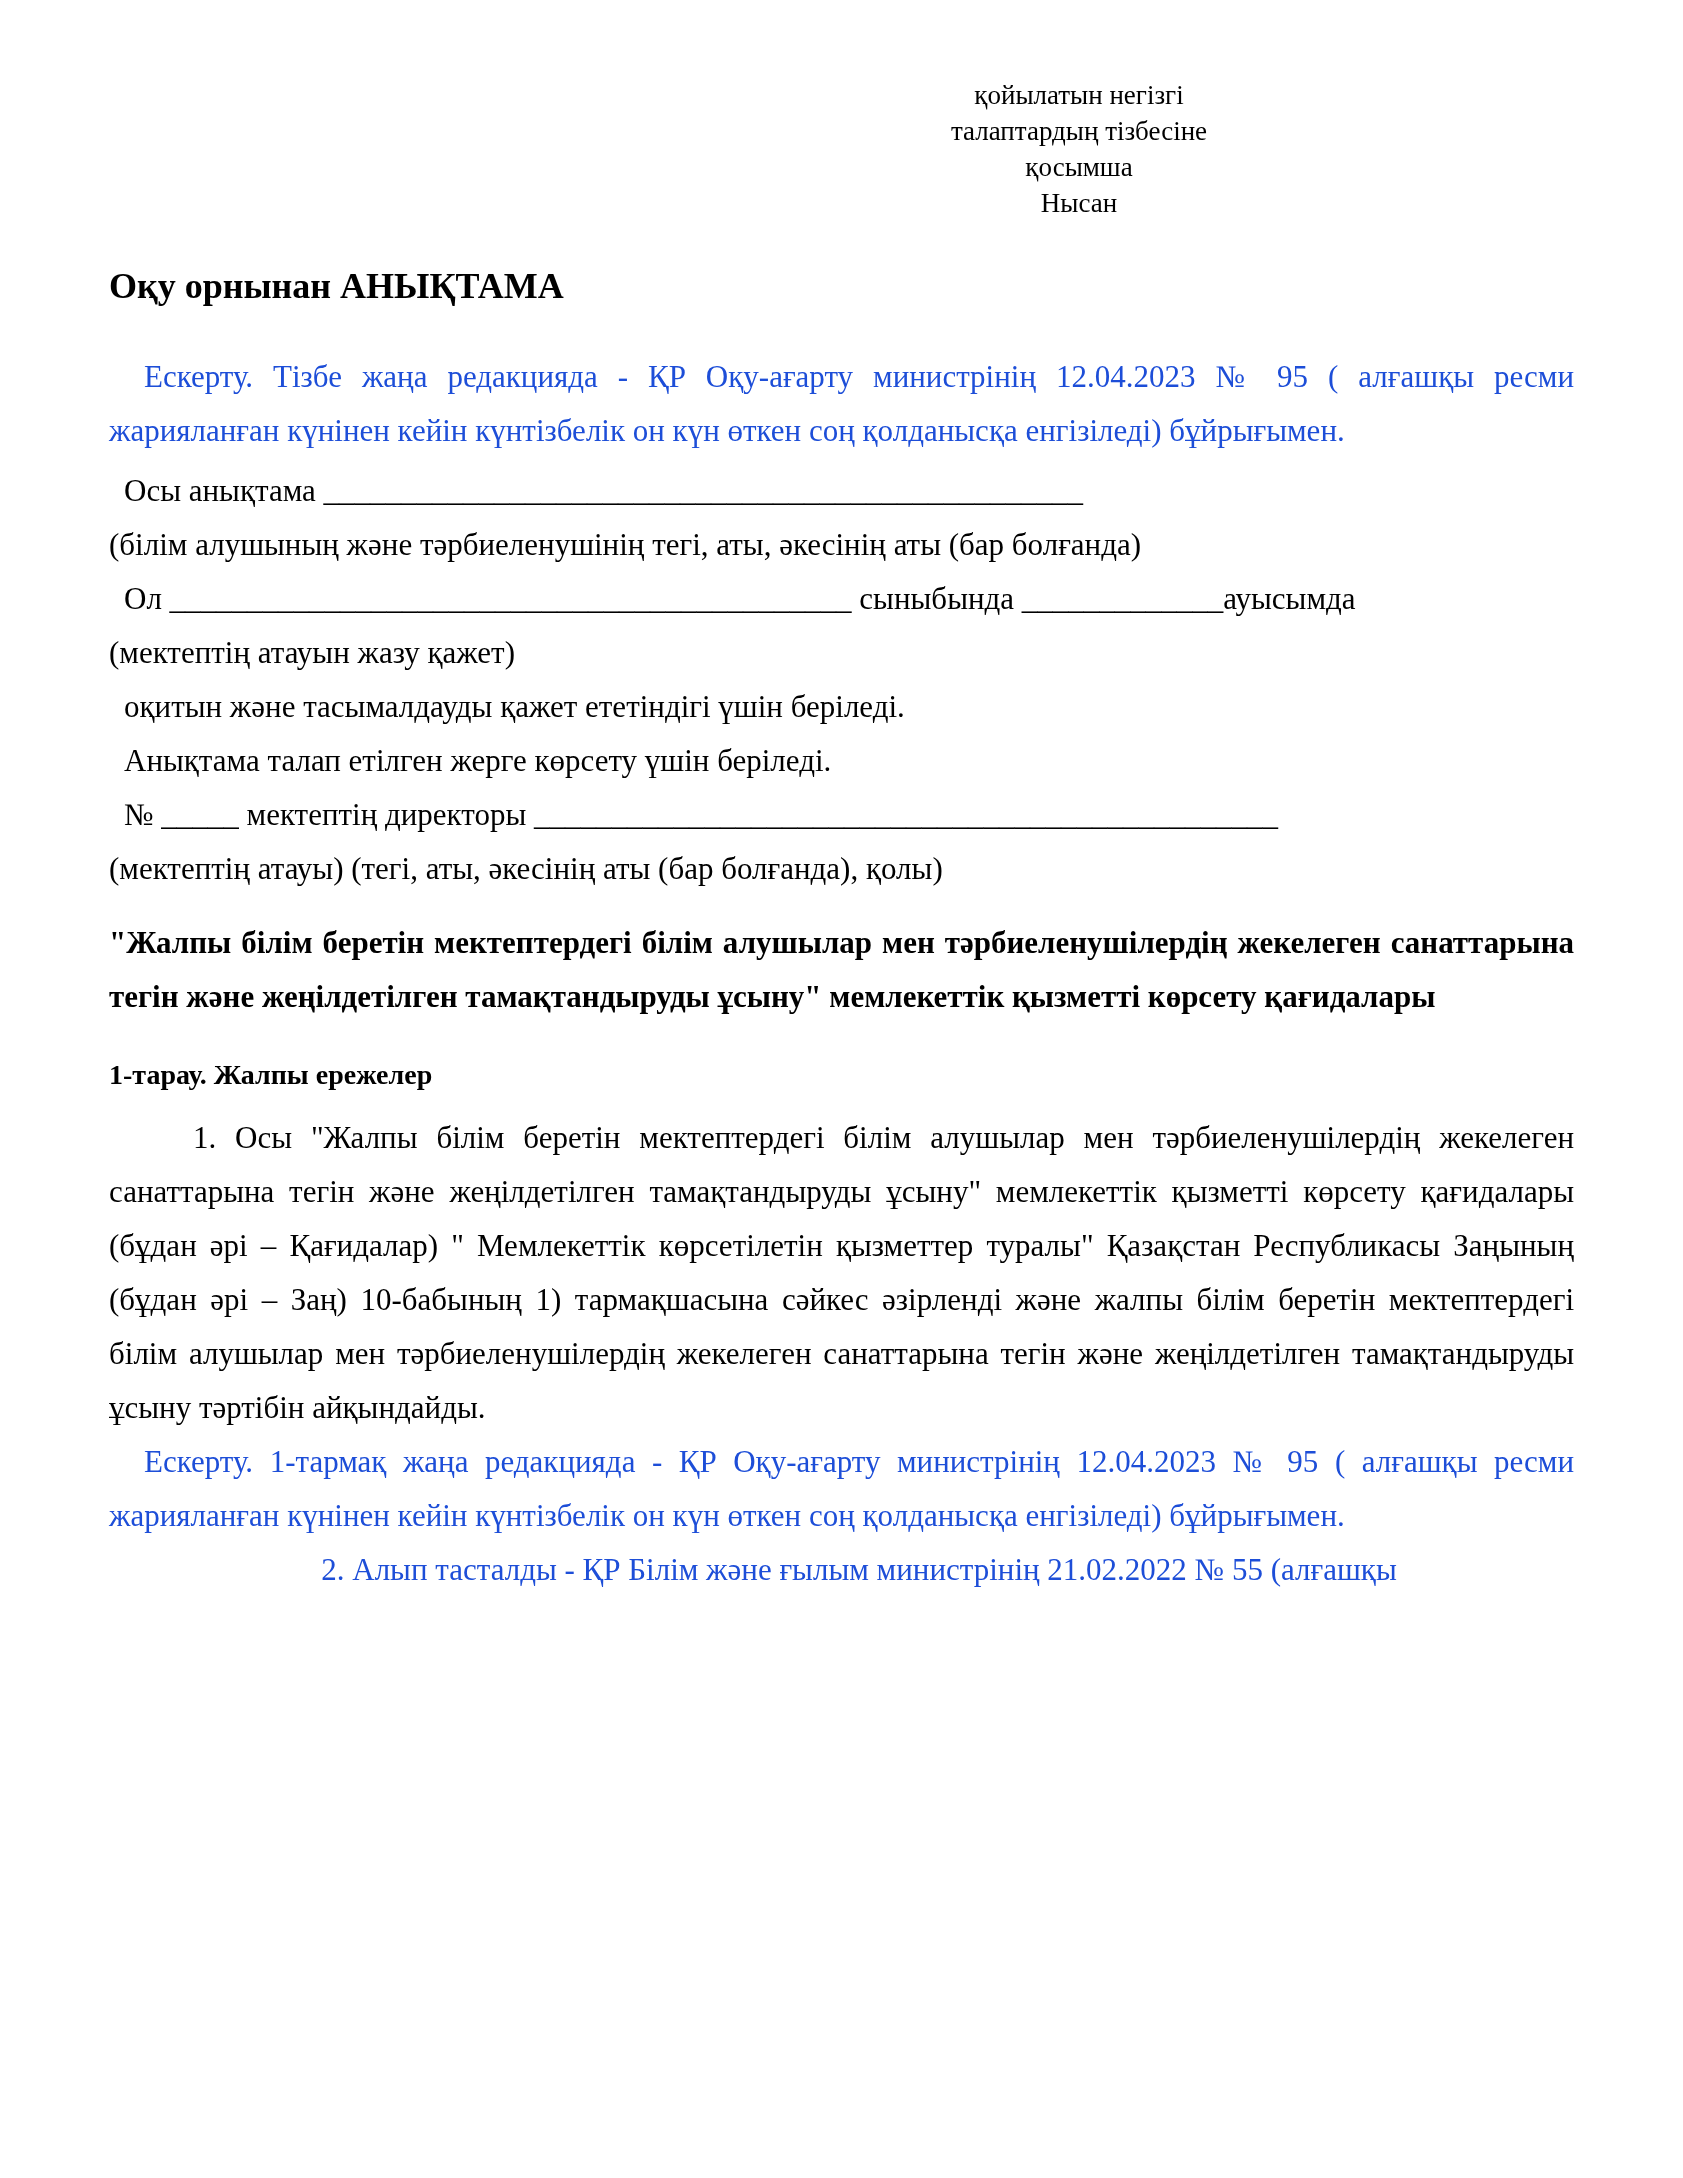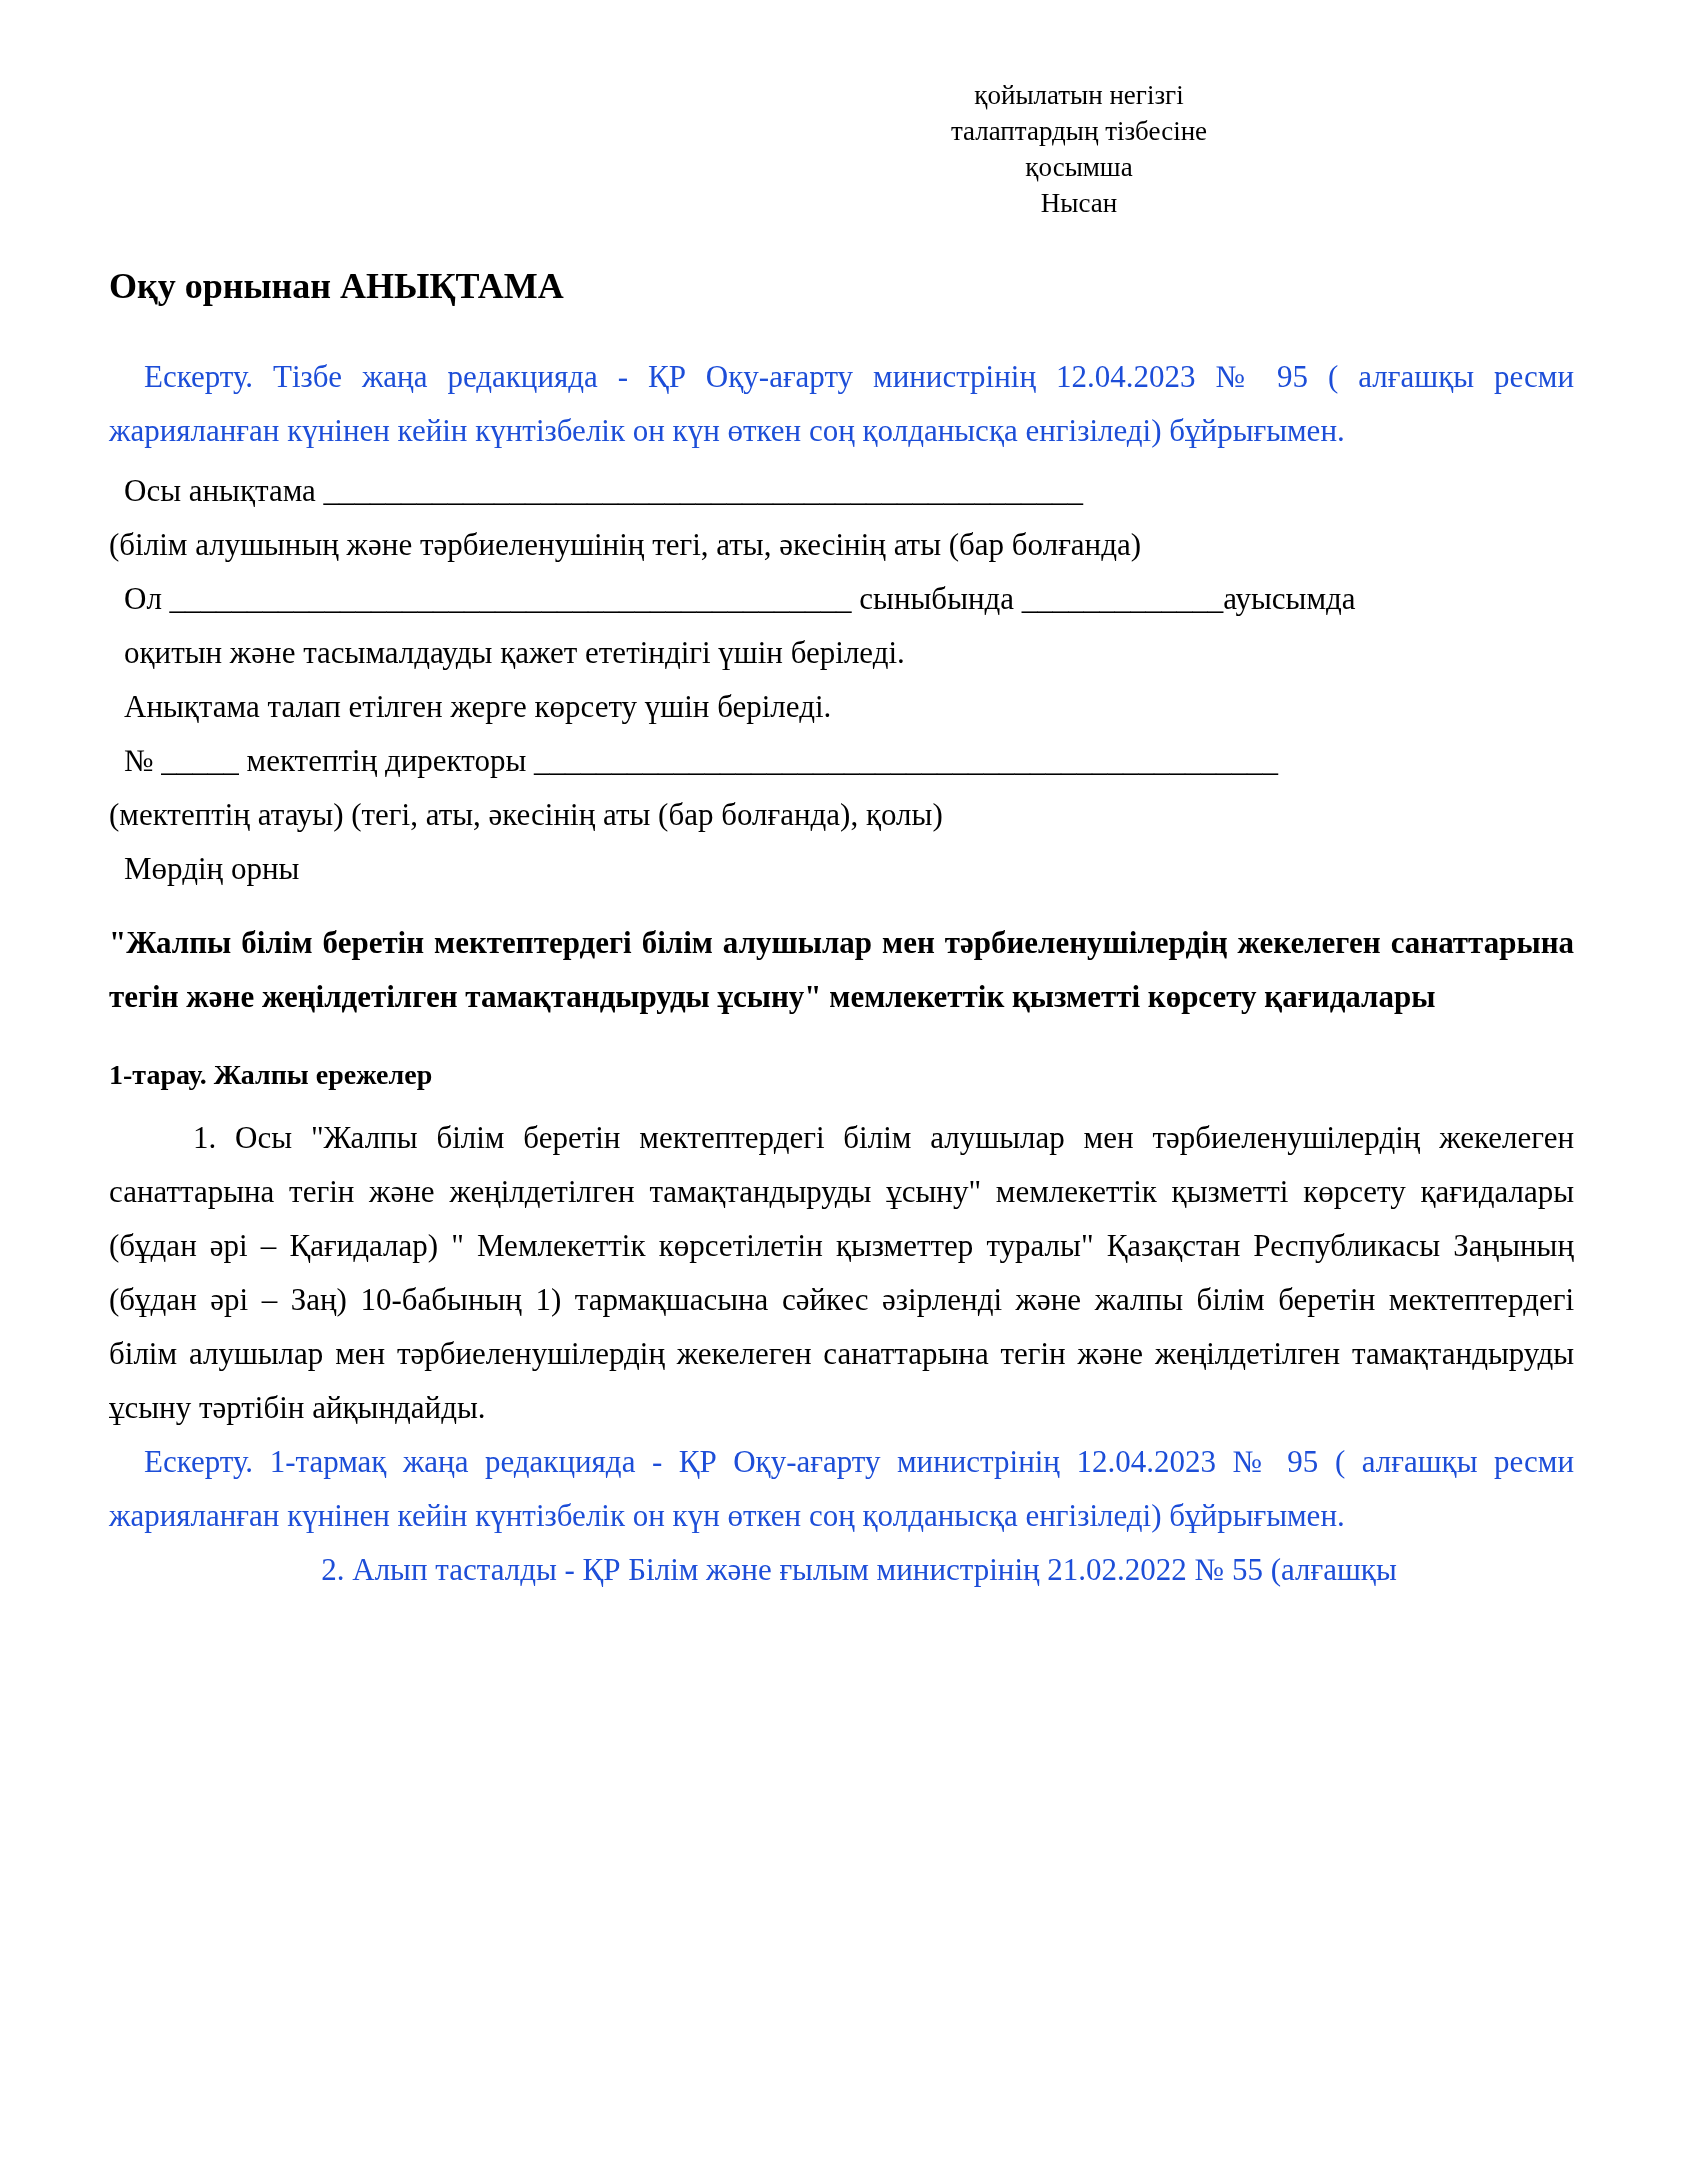--- a/index.html
+++ b/index.html
@@ -76,25 +76,25 @@
   </div>
 
   <h1 class="title">Оқу орнынан АНЫҚТАМА</h1>
 
   <p class="note">Ескерту. Тізбе жаңа редакцияда - ҚР Оқу-ағарту министрінің 12.04.2023 № 95 ( алғашқы ресми жарияланған күнінен кейін күнтізбелік он күн өткен соң қолданысқа енгізіледі) бұйрығымен.</p>
 
   <div class="form-section body-text">
     <div class="form-line indent">Осы анықтама _________________________________________________</div>
     <div class="form-line">(білім алушының және тәрбиеленушінің тегі, аты, әкесінің аты (бар болғанда)</div>
     <div class="form-line indent">Ол ____________________________________________ сыныбында _____________ауысымда</div>
+    <div class="form-line">(мектептің атауын жазу қажет)</div>
     <div class="form-line indent">оқитын және тасымалдауды қажет ететіндігі үшін беріледі.</div>
     <div class="form-line indent">Анықтама талап етілген жерге көрсету үшін беріледі.</div>
     <div class="form-line indent">№ _____ мектептің директоры ________________________________________________</div>
     <div class="form-line">(мектептің атауы) (тегі, аты, әкесінің аты (бар болғанда), қолы)</div>
-    <div class="form-line indent">Мөрдің орны</div>
   </div>
 
 
   <p class="rules-title">"Жалпы білім беретін мектептердегі білім алушылар мен тәрбиеленушілердің жекелеген санаттарына тегін және жеңілдетілген тамақтандыруды ұсыну" мемлекеттік қызметті көрсету қағидалары</p>
 
   <h2 class="chapter">1-тарау. Жалпы ережелер</h2>
 
   <p class="para1">1. Осы "Жалпы білім беретін мектептердегі білім алушылар мен тәрбиеленушілердің жекелеген санаттарына тегін және жеңілдетілген тамақтандыруды ұсыну" мемлекеттік қызметті көрсету қағидалары (бұдан әрі – Қағидалар) " Мемлекеттік көрсетілетін қызметтер туралы" Қазақстан Республикасы Заңының (бұдан әрі – Заң) 10-бабының 1) тармақшасына сәйкес әзірленді және жалпы білім беретін мектептердегі білім алушылар мен тәрбиеленушілердің жекелеген санаттарына тегін және жеңілдетілген тамақтандыруды ұсыну тәртібін айқындайды.</p>
 
   <p class="note follow">Ескерту. 1-тармақ жаңа редакцияда - ҚР Оқу-ағарту министрінің 12.04.2023 № 95 ( алғашқы ресми жарияланған күнінен кейін күнтізбелік он күн өткен соң қолданысқа енгізіледі) бұйрығымен.</p>

